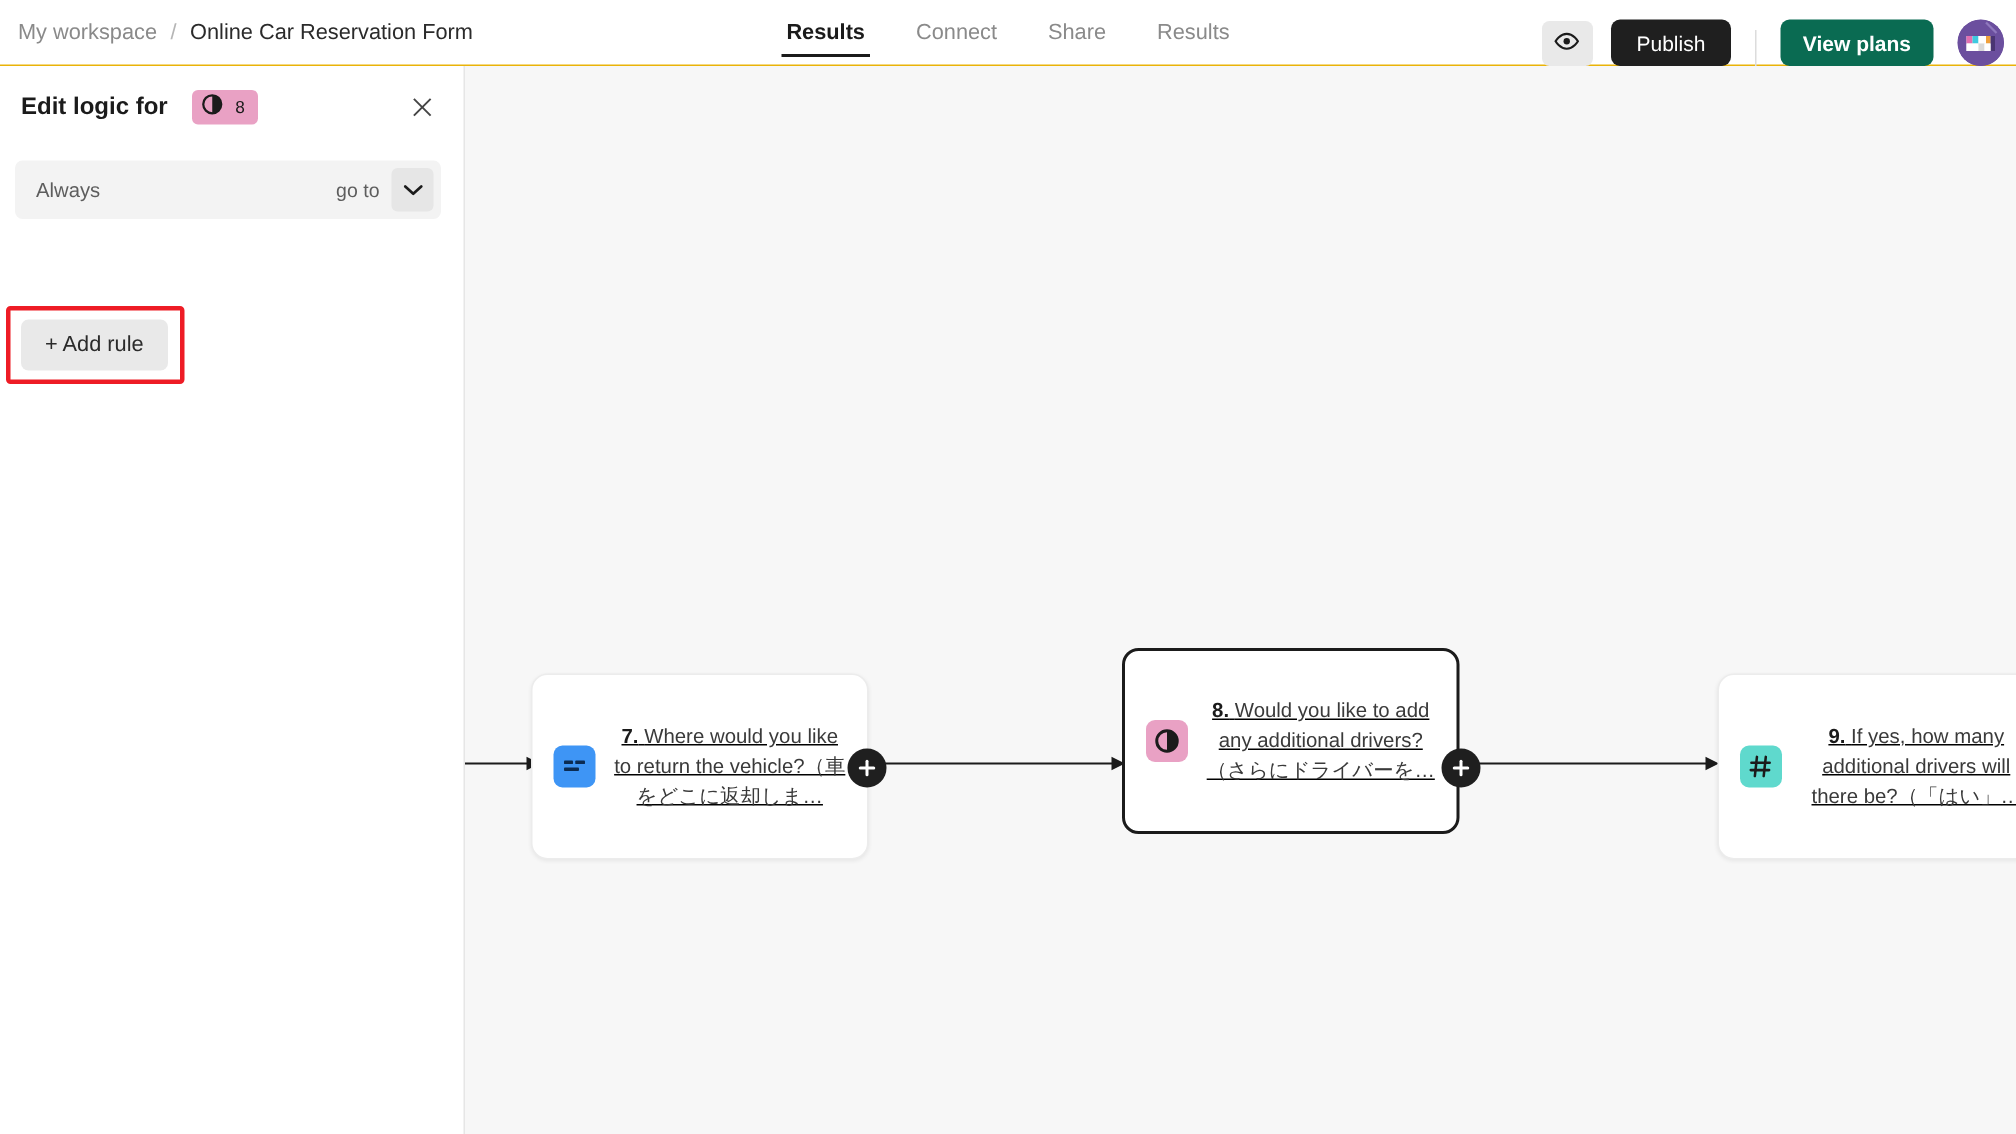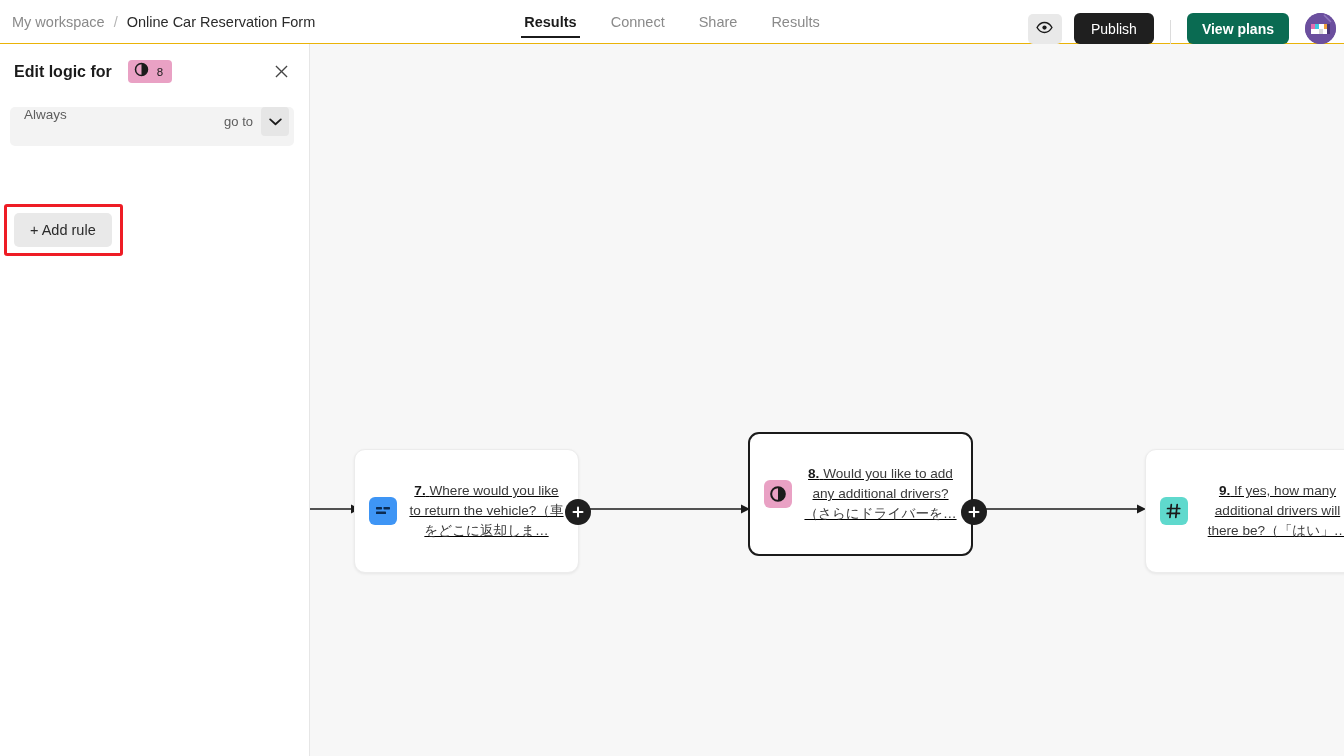--- a/index.html
+++ b/index.html
@@ -102,21 +102,21 @@
   .panel-close {
     position: absolute; right: 18px; top: 18px;
     width: 20px; height: 20px; border: none; background: none;
     color: #5a5a5a; font-size: 17px; line-height: 1;
     cursor: pointer; display: flex; align-items: center; justify-content: center;
   }
   .rule-row {
     position: absolute; left: 10px; top: 63px;
     width: 284px; height: 39px;
     background: #f3f3f3; border-radius: 5px;
-    display: flex; align-items: flex-start;
+    display: flex; align-items: center;
   }
   .rule-when { font-size: 13.5px; color: #5d5d5d; margin-left: 14px; }
   .rule-right {
     margin-left: auto; display: flex; align-items: center; gap: 8px;
     padding-right: 5px;
   }
   .rule-goto { font-size: 13px; color: #5d5d5d; }
   .rule-chev {
     width: 28px; height: 29px; border-radius: 4px;
     background: #e6e6e6; border: none; cursor: pointer;

